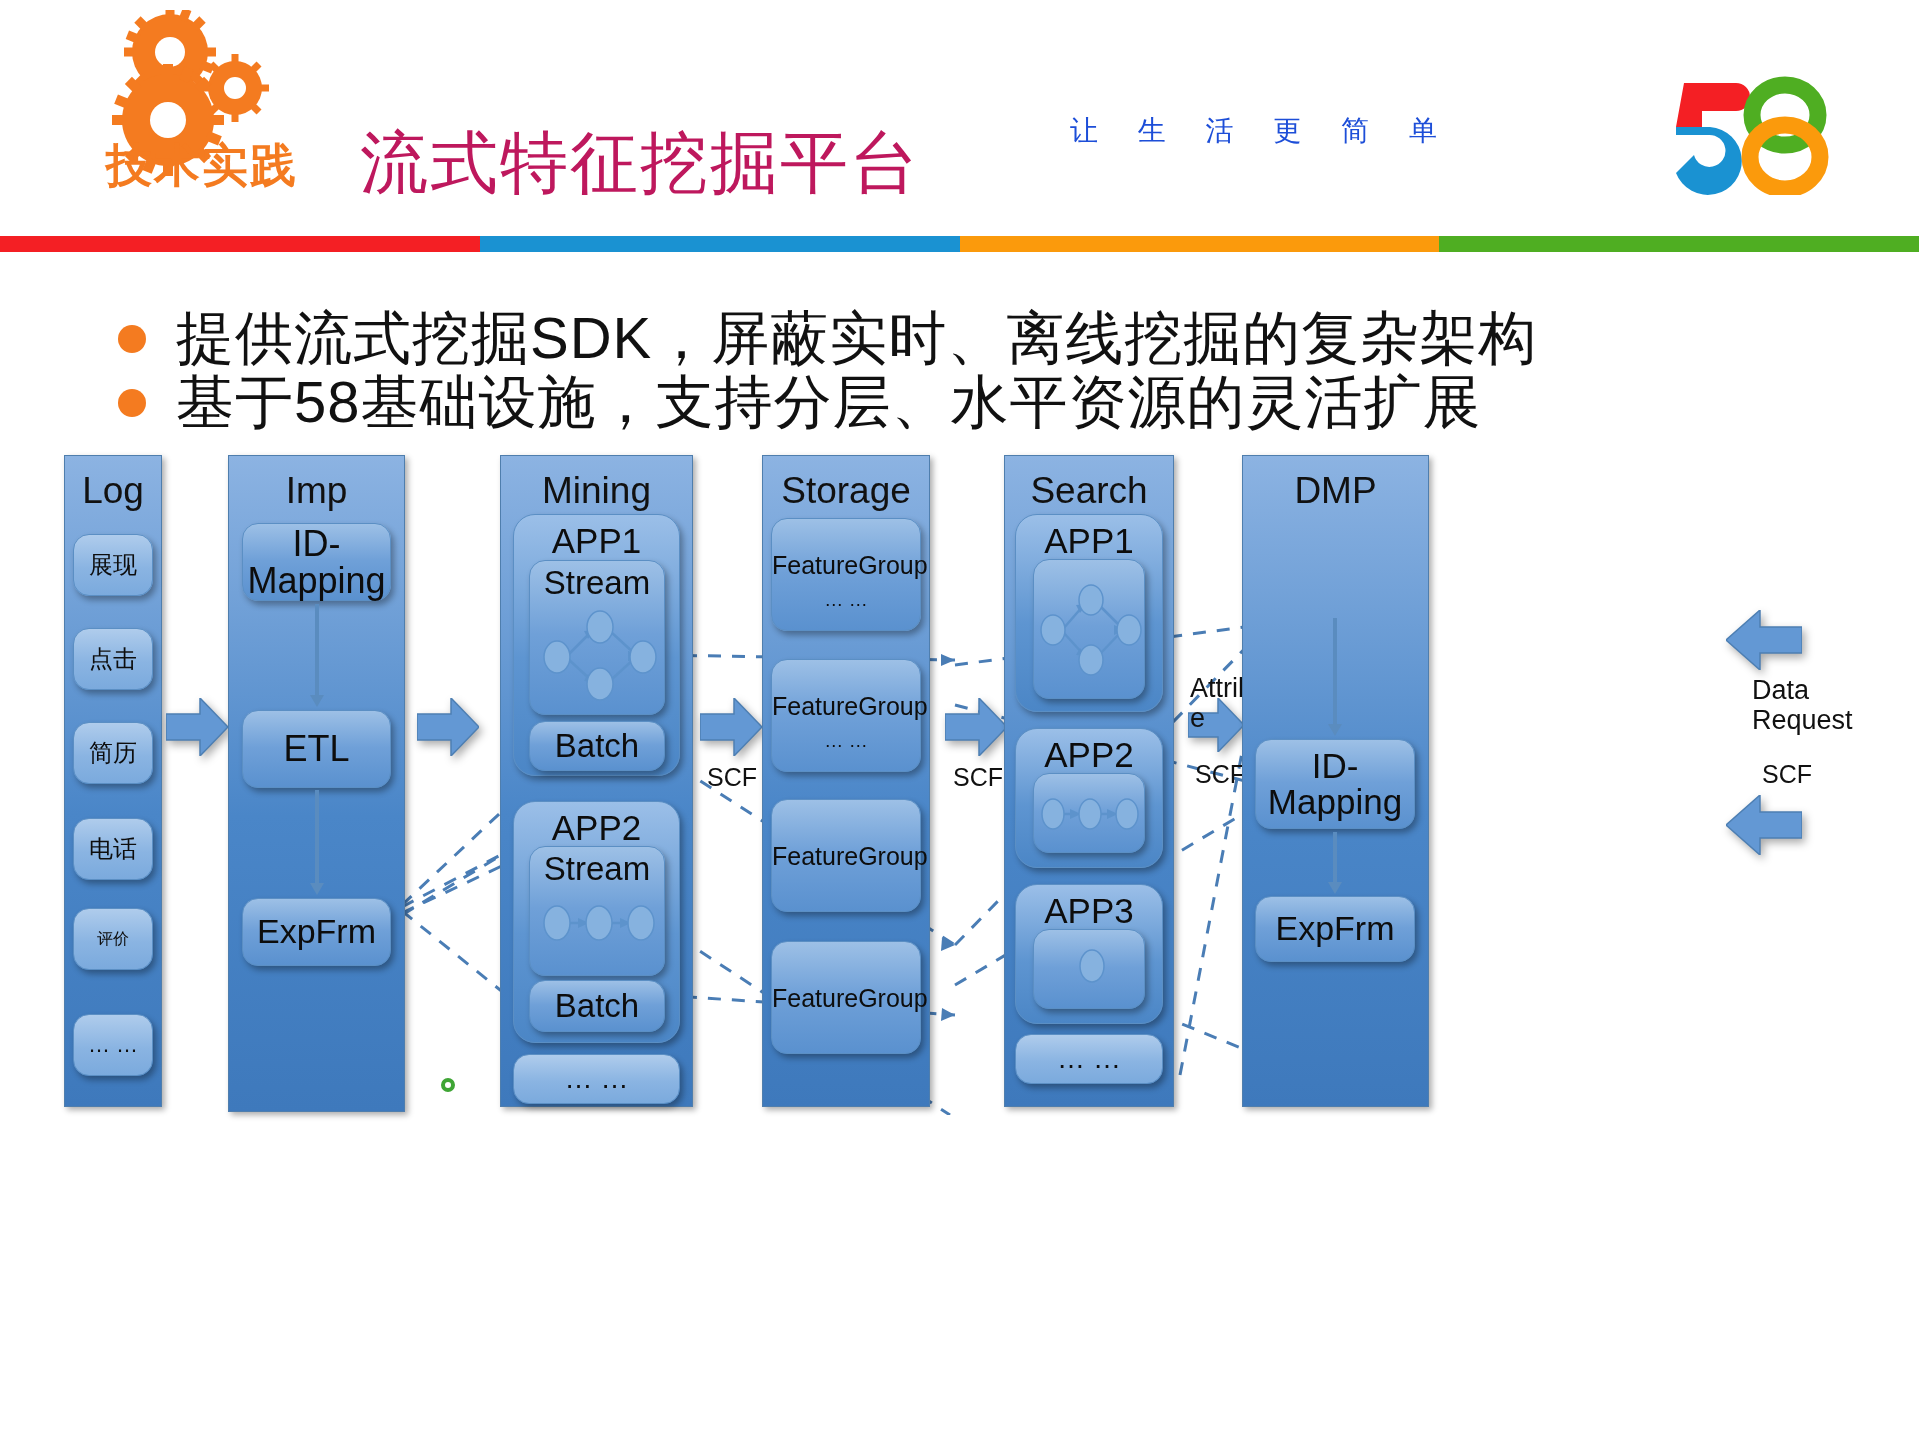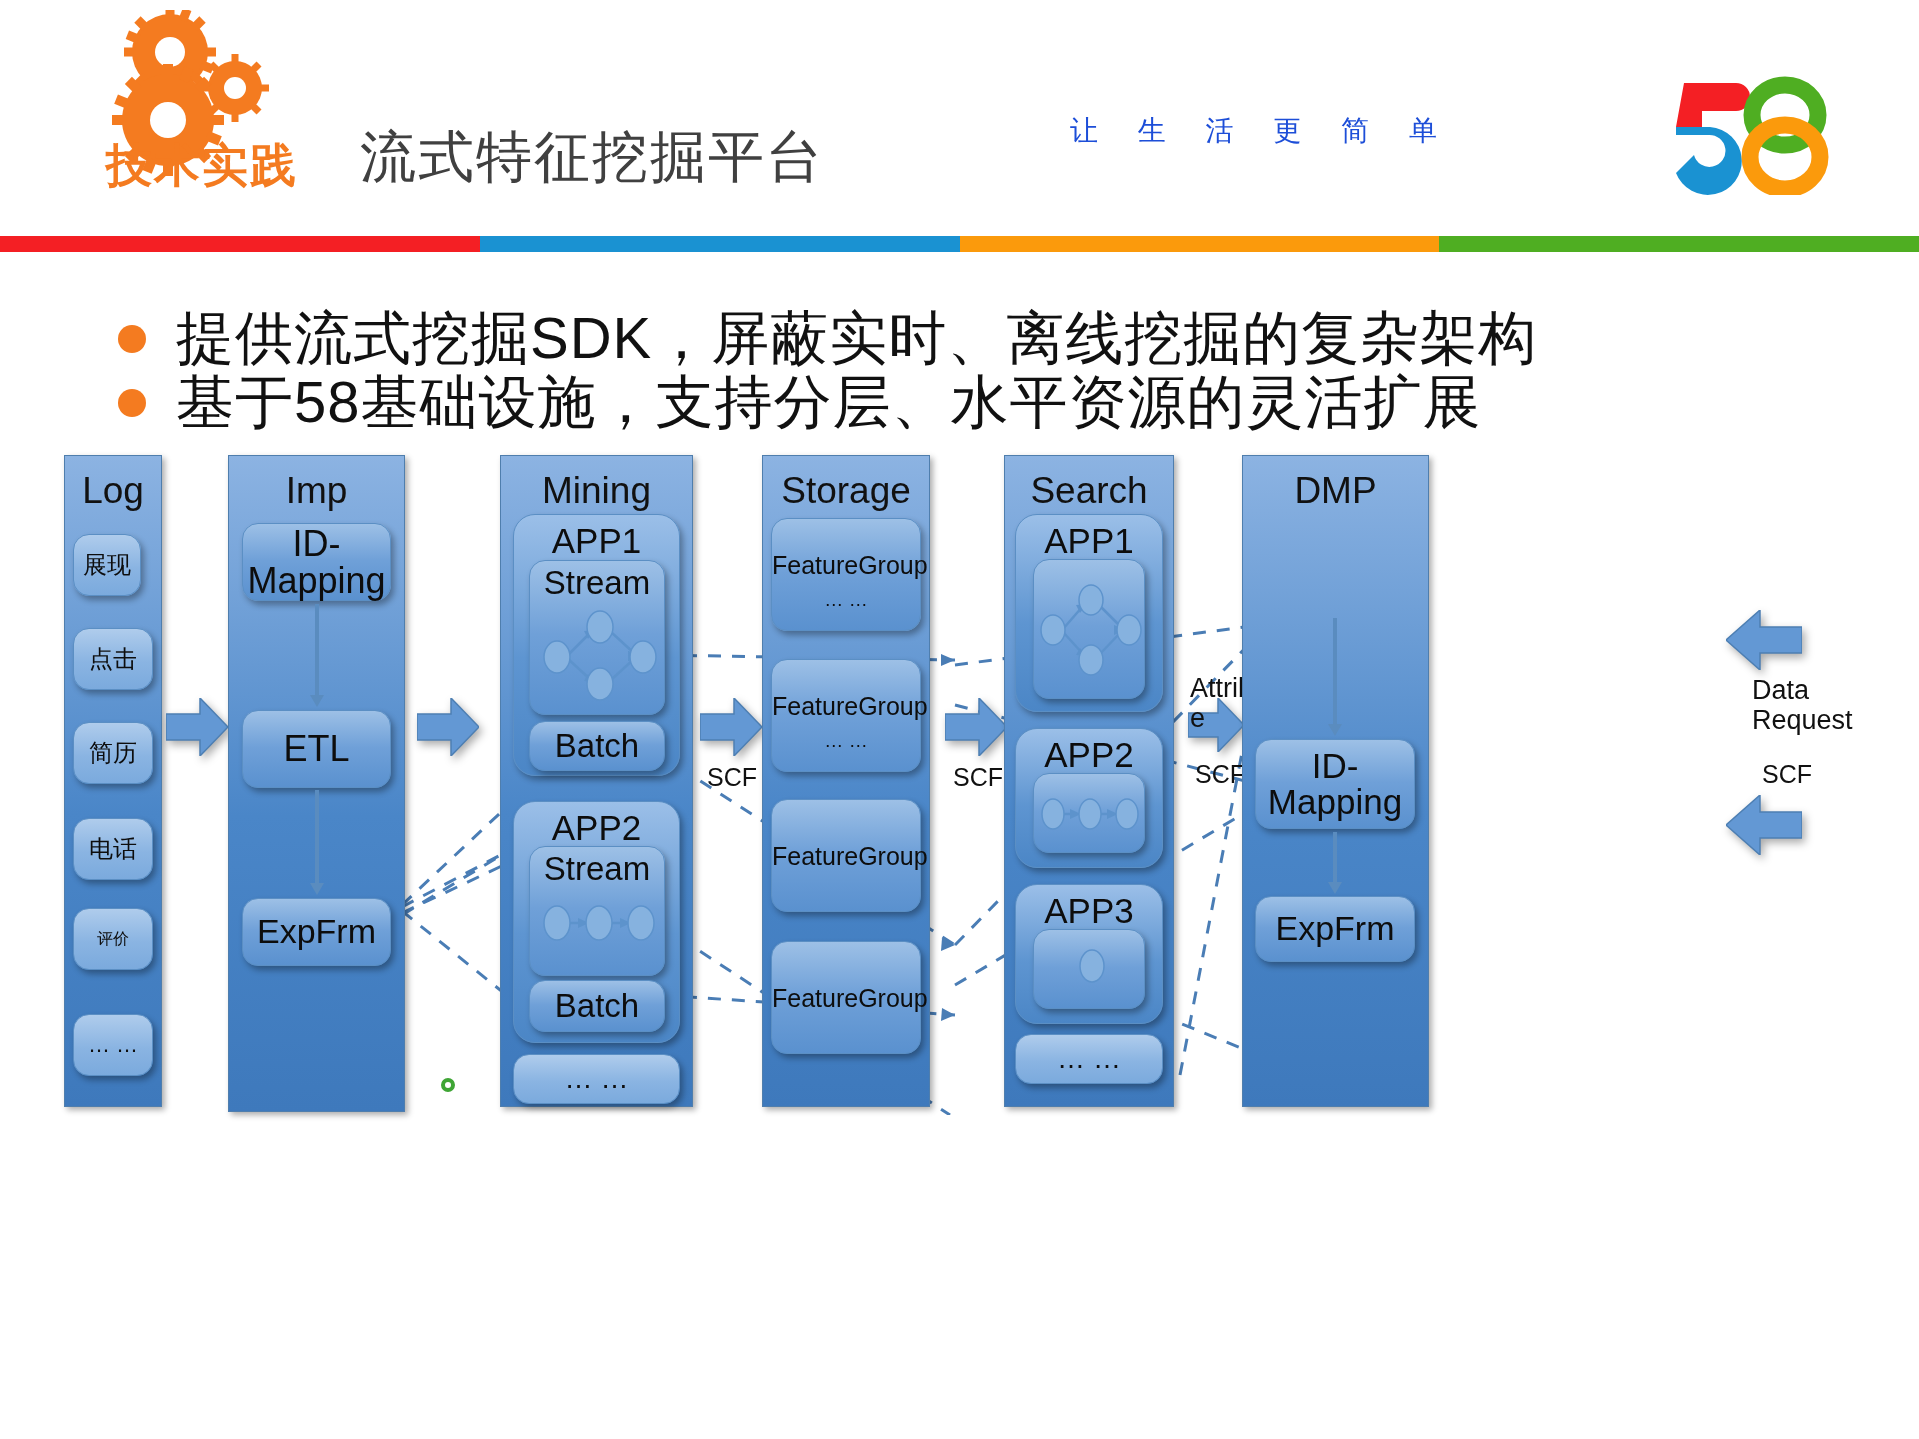--- a/index.html
+++ b/index.html
@@ -14,22 +14,22 @@
 
   
   .hdr-logo{position:absolute;left:110px;top:10px;width:185px;height:180px;}
   .hdr-logo svg{display:block;}
   .hdr-badge{
     position:absolute;left:82px;top:135px;width:240px;
     color:#F47B20;font-size:46px;font-weight:bold;letter-spacing:2px;
     text-align:center;
   }
   .hdr-title{
-    position:absolute;left:360px;top:82px;width:640px;
-    font-size:56px;color:#404040;font-weight:normal;letter-spacing:2px;
+    position:absolute;left:360px;top:72px;width:640px;
+    font-size:68px;color:#be185d;font-weight:normal;letter-spacing:2px;
     white-space:nowrap;
   }
   .hdr-tagline{
     position:absolute;left:1050px;top:112px;
     font-size:28px;color:#1d4ed8;letter-spacing:16px;font-weight:normal;
     white-space:nowrap;
     margin-left:20px;
   }
   .hdr-58{position:absolute;left:1650px;top:75px;width:190px;height:120px;}
 
@@ -237,21 +237,21 @@
         <polygon points="955,490 942,483 941,496"></polygon>
         <polygon points="955,560 942,553 941,566"></polygon>
         <polygon points="1260,170 1247,166 1250,178"></polygon>
         <polygon points="1260,330 1247,326 1250,338"></polygon>
         <polygon points="1415,430 1404,422 1401,434"></polygon>
       </g>
     </svg>
 
     <div class="col" style="left:64px;width:96px;height:650px;">
       <div class="col-title">Log</div>
-      <div class="node lt" style="left:8px;top:78px;width:68px;height:62px;font-size:24px;align-items:center;">
+      <div class="node lt" style="left:8px;top:78px;width:80px;height:62px;font-size:24px;align-items:center;">
         <span class="lbl">展现</span>
       </div>
       <div class="node lt" style="left:8px;top:172px;width:80px;height:62px;font-size:24px;">
         <span class="lbl">点击</span>
       </div>
       <div class="node lt" style="left:8px;top:266px;width:80px;height:62px;font-size:24px;">
         <span class="lbl">简历</span>
       </div>
       <div class="node lt" style="left:8px;top:362px;width:80px;height:62px;font-size:24px;">
         <span class="lbl">电话</span>

